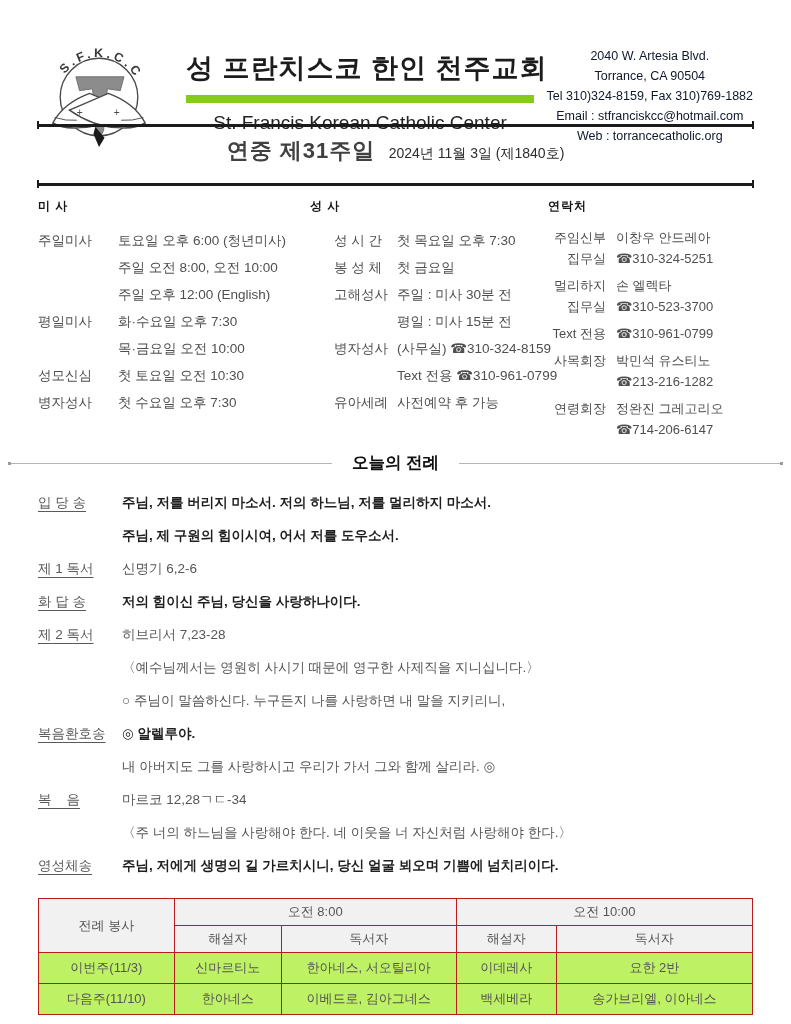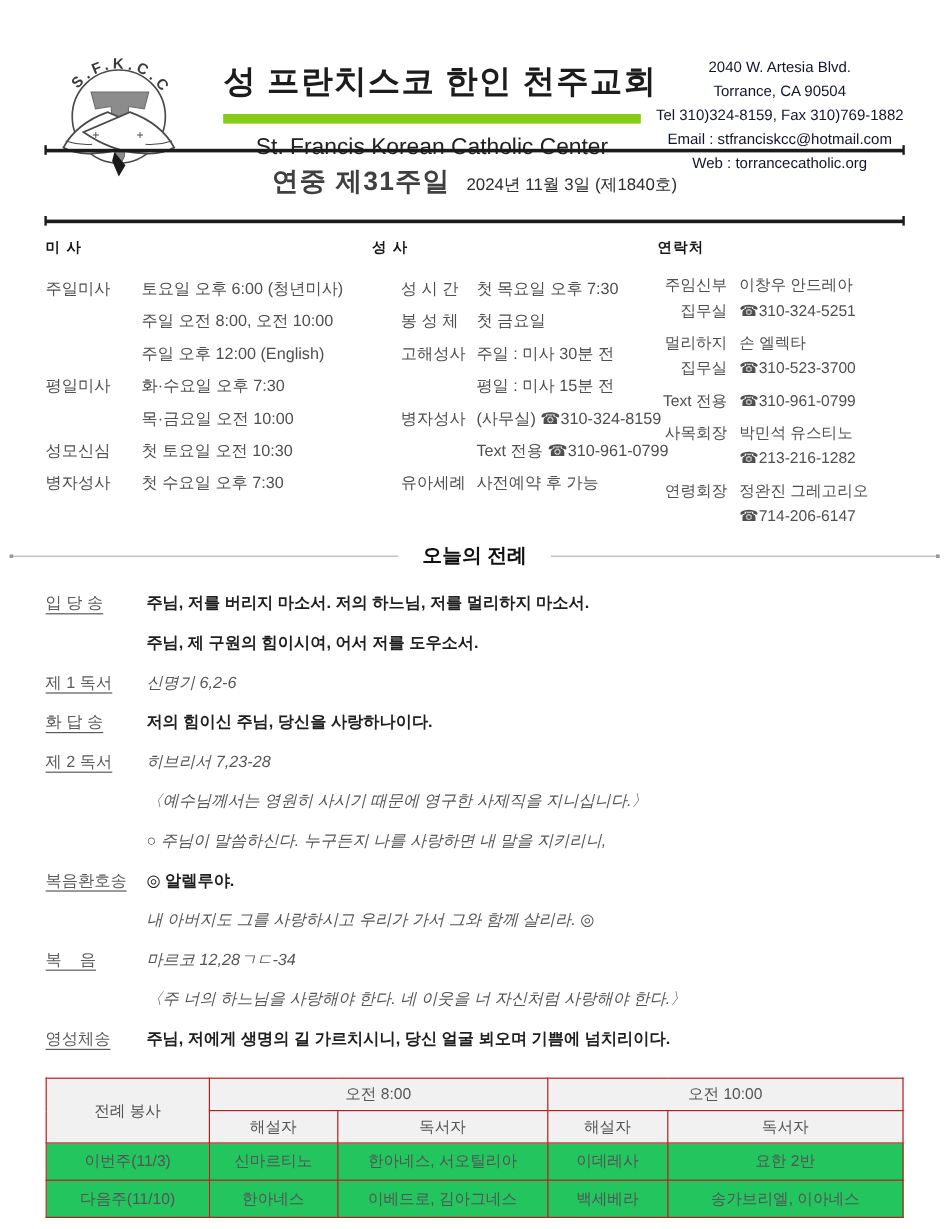--- a/index.html
+++ b/index.html
@@ -54,28 +54,28 @@
   .section-head .line::before { content:""; position:absolute; top:-1px; width:3px; height:3px; background:#9a9a9a; }
   .section-head .line.l::before { left:0; } .section-head .line.r::before { right:0; }
   .section-head .t { font-size:16.5px; font-weight:bold; color:#101010; margin:0 20px; }
 
   
   .liturgy { padding-top:8px; font-size:13.5px; }
   .lrow { display:flex; line-height:33px; white-space:nowrap; }
   .lrow .llbl { flex:0 0 84px; color:#5a5a5a; text-decoration:underline;
                 text-underline-offset:4px; white-space:pre; }
   .lrow .ltxt.b { font-weight:bold; color:#1f1f1f; }
-  .lrow .ltxt.r { color:#565656;font-style:italic; }
+  .lrow .ltxt.r { color:#565656; }
 
   
   table.servers { width:100%; border-collapse:collapse; margin-top:16px;
                   font-size:13px; color:#555; table-layout:fixed; }
   table.servers th, table.servers td { border:1px solid #b91c1c; text-align:center; padding:0; }
   table.servers th { background:#f1f1f1; font-weight:normal; height:27px; }
-  table.servers td { height:31px; background:#22c55e;margin-left:25px; }
+  table.servers td { height:31px; background:#bef264;margin-left:25px; }
   .w-week{width:19%;} .w-c8{width:15%;} .w-r8{width:24.5%;} .w-c10{width:14%;} .w-r10{width:27.5%;}
 </style>
 </head>
 <body>
 
 <div class="page">
 
   <div class="header">
     <svg class="logo" viewBox="0 0 132 122">
       <defs>

